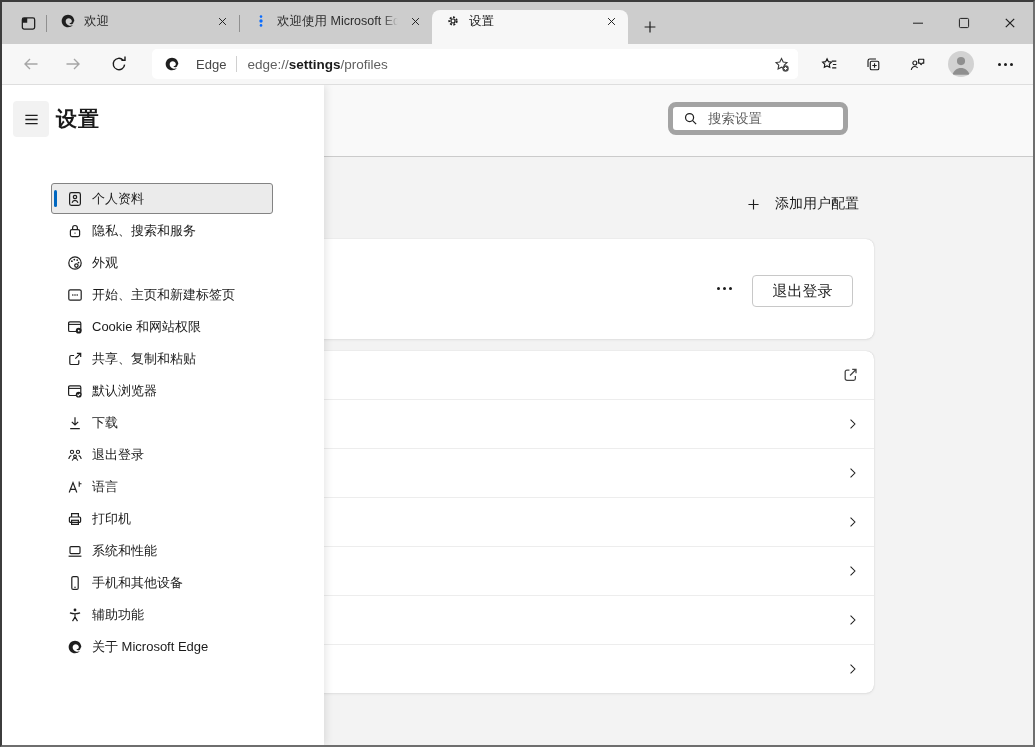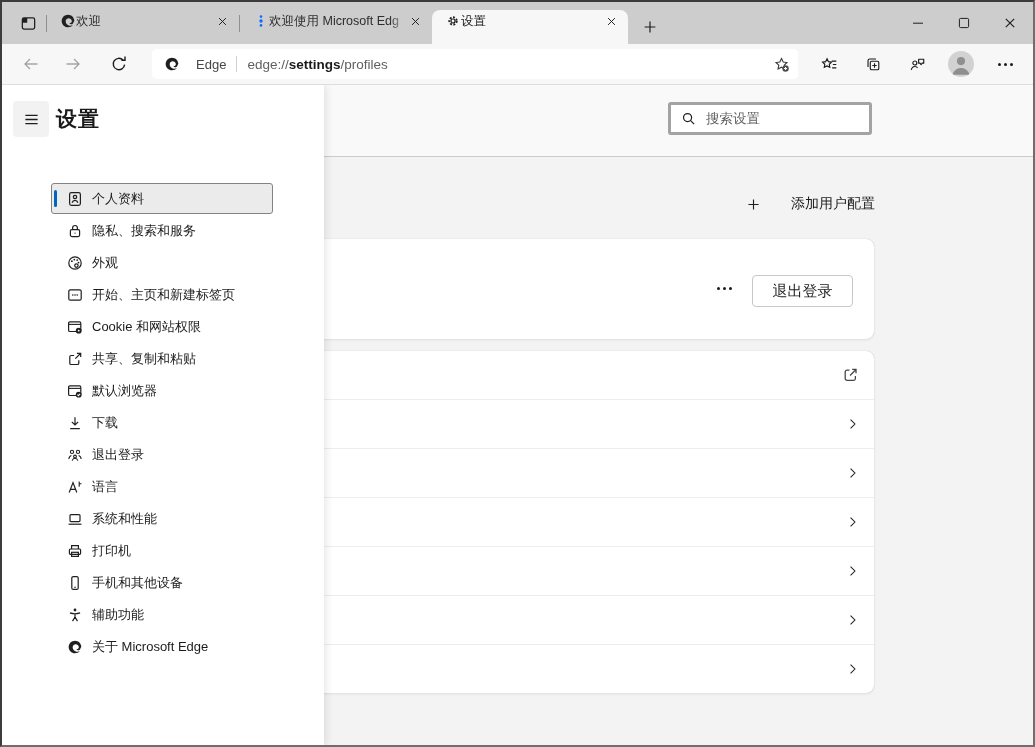--- a/index.html
+++ b/index.html
@@ -11,21 +11,21 @@
     border-top:2px solid #3c3c3c; border-left:2px solid #3c3c3c;
     border-right:2px solid #6e6e6e; border-bottom:2px solid #6e6e6e;
     background:#cdcdcd; overflow:hidden; position:relative;
   }
 
   
   .tabbar{ height:42px; background:#cdcdcd; display:flex; align-items:flex-end; position:relative; flex:0 0 auto; }
   .tab-actions{ width:30px; height:30px; align-self:center; margin:0 3px 0 11px;
     display:flex; align-items:center; justify-content:center; color:#1f1f1f; }
   .vsep{ width:1px; height:17px; background:#909090; align-self:center; }
-  .tab{ height:34px; width:192px; display:flex; align-items:center; 
+  .tab{ height:34px; width:192px; display:flex; align-items:center; gap:8px;
     padding:0 8px 12px 13px; font-size:12.5px; color:#2d2d2d; cursor:default; }
   .tab.active{ width:196px; background:#f7f7f7; border-radius:8px 8px 0 0; color:#1b1b1b; }
   .tab-title{ flex:1; white-space:nowrap; overflow:hidden;
     -webkit-mask-image:linear-gradient(to right,#000 calc(100% - 16px),transparent);
     mask-image:linear-gradient(to right,#000 calc(100% - 16px),transparent); }
   .tab-close,.newtab{ width:18px; height:18px; border-radius:4px; display:flex; align-items:center;
     justify-content:center; color:#3a3a3a; flex:0 0 auto; cursor:pointer; }
   .newtab{ width:26px; height:26px; align-self:flex-end; margin:0 0 4px 9px; color:#1f1f1f; }
   .win-controls{ position:absolute; right:0; top:0; height:42px; display:flex; }
   .wc{ width:46px; height:100%; display:flex; align-items:center; justify-content:center; color:#1f1f1f; }
@@ -48,28 +48,28 @@
   .tb-right{ display:flex; gap:18px; margin-left:18px; align-items:center; }
   .avatar{ width:26px; height:26px; border-radius:50%; background:#d2d2d2; overflow:hidden;
     display:flex; align-items:center; justify-content:center; }
   .dots{ display:flex; gap:3px; align-items:center; justify-content:center; color:#1b1b1b;}
   .dots i{ width:3px; height:3px; border-radius:50%; background:currentColor; }
 
   
   .page{ flex:1; position:relative; background:#f3f3f3; overflow:hidden; }
   .page-head{ position:absolute; top:0; left:0; right:0; height:72px; background:#f9f9f9;
     border-bottom:1px solid #cbcbcb; }
-  .search{ position:absolute; top:17px; left:666px; width:204px; height:33px; background:#fff;
-    border:3px solid #a3a3a3; border-radius:3px; display:flex; align-items:center;
+  .search{ position:absolute; top:17px; left:666px; width:180px; height:33px; background:#fff;
+    border:5px solid #a3a3a3; border-radius:8px; display:flex; align-items:center;
     padding:0 10px; gap:10px; color:#454545; }
   .search input{ border:none; outline:none; flex:1; font-size:13.5px; font-family:inherit;
     color:#1b1b1b; background:transparent; }
   .search input::placeholder{ color:#5f5f5f; }
   .add-profile{ position:absolute; top:110px; left:744px; display:flex; align-items:center;
-    gap:30px; font-size:14px; color:#1b1b1b; cursor:pointer; }
+    gap:14px; font-size:14px; color:#1b1b1b; cursor:pointer; }
   .add-profile .plus{ color:#5f5f5f; display:flex; }
 
   .card{ position:absolute; left:240px; width:632px; background:#fff; border-radius:8px;
     box-shadow:0 0 1px rgba(0,0,0,.22), 0 1px 3px rgba(0,0,0,.07); }
   .card1{ top:154px; height:100px; }
   .card1 .more{ position:absolute; right:138px; top:44px; padding:4px; cursor:pointer; }
   .signout{ position:absolute; right:21px; top:36px; width:101px; height:32px; background:#fff;
     border:1px solid #c8c8c8; border-radius:4px; font-size:15px; color:#1b1b1b;
     display:flex; align-items:center; justify-content:center; cursor:pointer; font-family:inherit; }
   .card2{ top:266px; height:342px; display:flex; flex-direction:column; }
@@ -550,29 +550,29 @@
           <span class="lbl">退出登录</span>
         </div>
         <div class="nav-item">
           <svg class="ic">
               <use href="#i-language"></use>
             </svg>
           <span class="lbl">语言</span>
         </div>
         <div class="nav-item">
           <svg class="ic">
+              <use href="#i-printer"></use>
+            </svg>
+          <span class="lbl">打印机</span>
+        </div>
+        <div class="nav-item">
+          <svg class="ic">
               <use href="#i-laptop"></use>
             </svg>
           <span class="lbl">系统和性能</span>
-        </div>
-        <div class="nav-item">
-          <svg class="ic">
-              <use href="#i-printer"></use>
-            </svg>
-          <span class="lbl">打印机</span>
         </div>
         <div class="nav-item">
           <svg class="ic">
               <use href="#i-phone"></use>
             </svg>
           <span class="lbl">手机和其他设备</span>
         </div>
         <div class="nav-item">
           <svg class="ic">
               <use href="#i-accessibility"></use>

